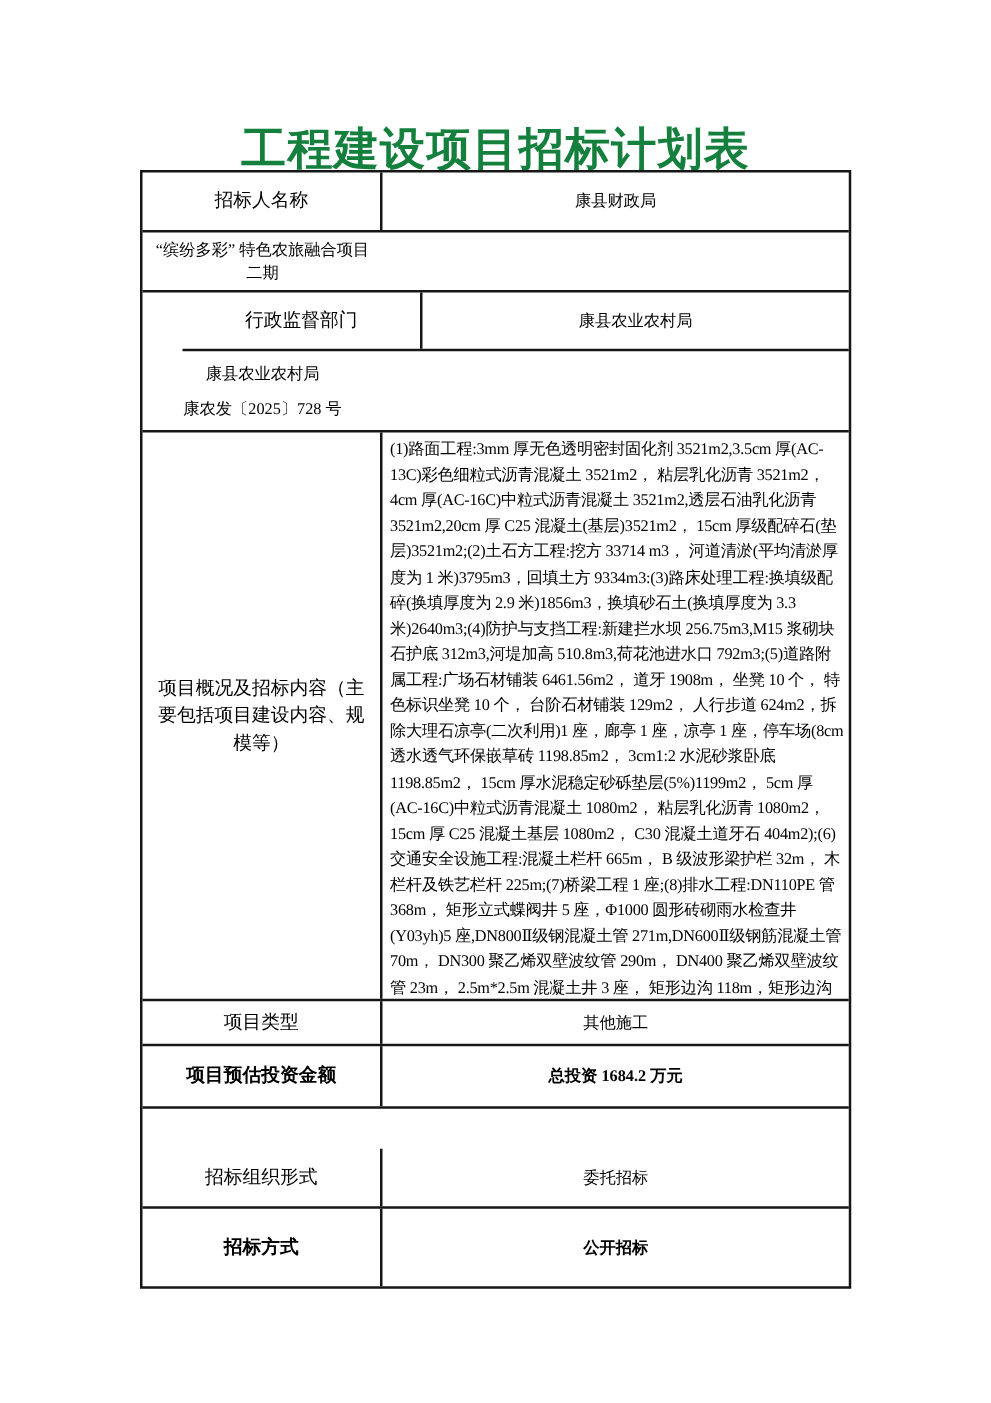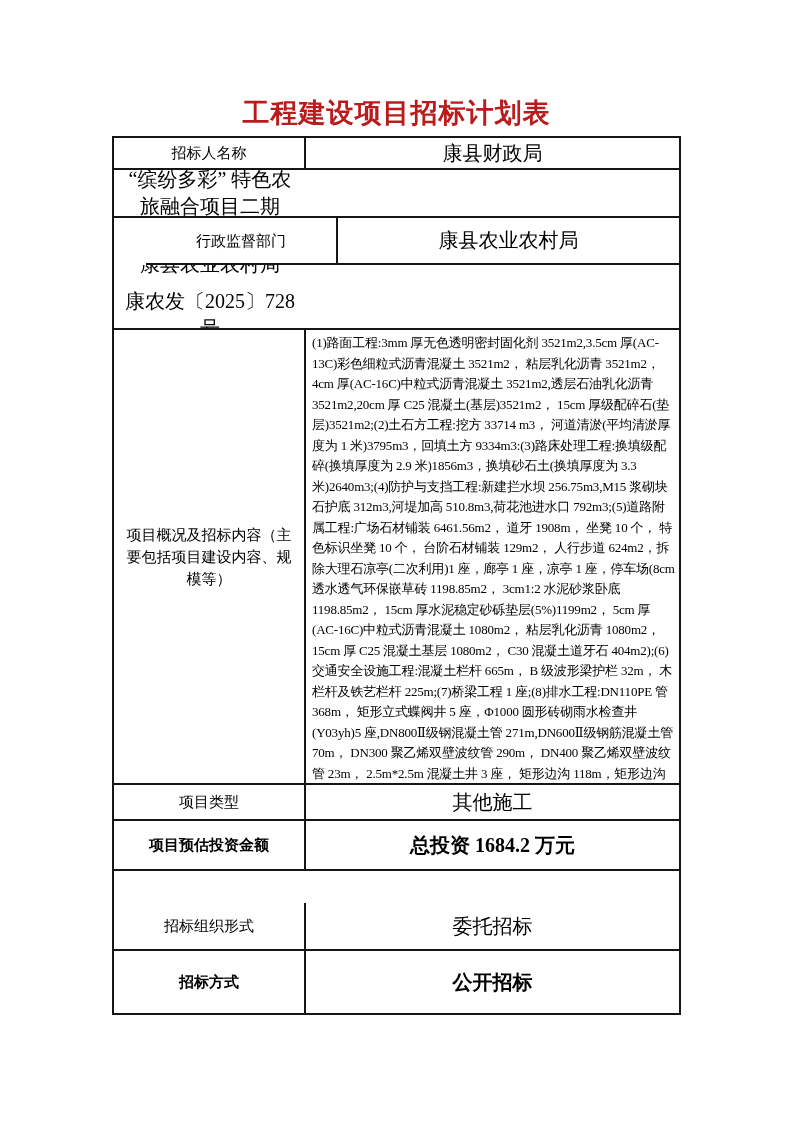--- a/index.html
+++ b/index.html
@@ -13,24 +13,24 @@
     color: #000000;
     overflow: hidden;
   }
   .doc-title {
     position: absolute;
     top: 95px;
     left: 0;
     width: 100%;
     text-align: center;
     font-family: "Liberation Sans", "DejaVu Sans", sans-serif;
-    font-size: 27px;
+    font-size: 36px;
     font-weight: 700;
     letter-spacing: 1px;
-    color: #b91c1c;
+    color: #15803d;
   }
   .doc-table {
     position: absolute;
     left: 112px;
     top: 136px;
     width: 569px;
     border: 2px solid #161616;
   }
   .row {
     display: grid;
@@ -46,41 +46,41 @@
   }
   .cell.label {
     border-right: 2px solid #161616;
     text-align: center;
     font-size: 15px;
     line-height: 22px;
     padding: 2px 8px;
   }
   .cell.value {
     text-align: center;
-    font-size: 20px;
+    font-size: 13px;
     padding: 3px 6px;
   }
   .cell.value.stacked {
     flex-direction: column;
     justify-content: center;
     row-gap: 10px;
   }
   .cell.value.long {
     align-items: flex-start;
     justify-content: flex-start;
     text-align: left;
     font-size: 13px;
     line-height: 20.5px;
     letter-spacing: -0.2px;
     padding: 3px 4px 2px 6px;
     word-break: break-word;
     overflow-wrap: anywhere;
   }
   
-  .r0 { height: 32px; }
+  .r0 { height: 48px; }
   .r1 { height: 48px; }
   .r2 { height: 47px; margin-left: 32px; }
   .r3 { height: 65px; }
   .r4 { height: 455px; }
   .r5 { height: 36px; }
   .r6 { height: 50px; font-weight: bold; }
   .r7 { height: 48px; margin-top: 32px; }
   .r8 { height: 62px; font-weight: bold; }
 </style>
 </head>

